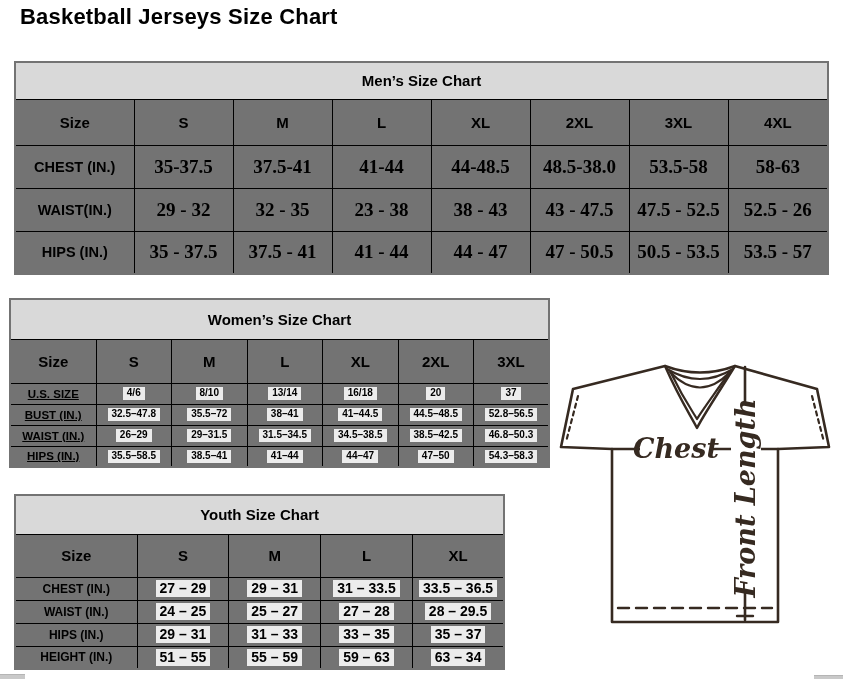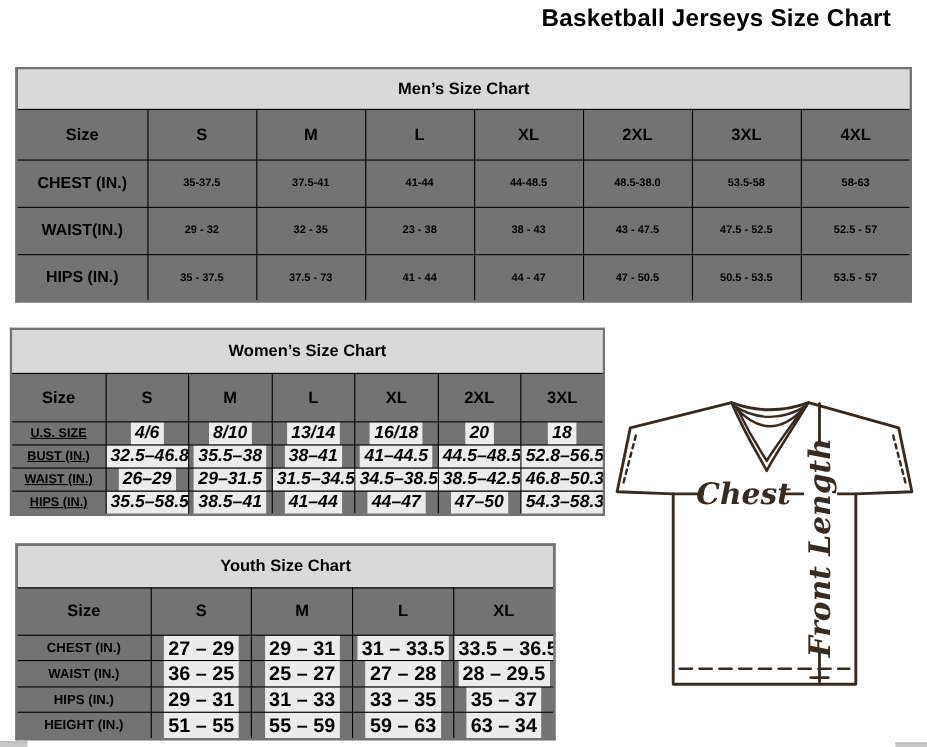--- a/index.html
+++ b/index.html
@@ -1,56 +1,56 @@
 <!DOCTYPE html>
 <html style="--header-bg: #d9d9d9; --value-hl: #ececec;"><head>
 <meta charset="utf-8">
 <style>
   html,body{margin:0;padding:0;background:#fff;}
   #canvas{
     position:relative;width:843px;height:679px;background:#ffffff;
     font-family:"Liberation Sans",sans-serif;color:#000;overflow:hidden;
   }
   .page-title{
-    position:absolute;left:0;top:4px;width:810px;text-align:right;
-    font-size:22px;font-weight:bold;letter-spacing:.2px;
+    position:absolute;left:0;top:4px;width:810px;text-align:left;
+    font-size:22px;font-weight:bold;letter-spacing:.2px;padding-left:20px;
   }
   table.size-table{
     position:absolute;border-collapse:collapse;table-layout:fixed;
     border:2px solid #737373;background:#737373;
   }
   table.size-table th,table.size-table td{
     border:1.5px solid #000;text-align:center;vertical-align:middle;
     padding:0;font-weight:bold;overflow:hidden;white-space:nowrap;
   }
   tr.title-row th{background:var(--header-bg,#d9d9d9);font-size:15px;}
   
   #mens-table{left:14px;top:61px;width:814px;}
   #mens-table tr.title-row{height:37px;}
   #mens-table tr.size-row{height:46px;}
   #mens-table tr.size-row th{font-size:15px;}
   #mens-table tr.data-row{height:43px;}
   #mens-table tr.data-row th{font-size:14.5px;}
-  #mens-table tr.data-row td{font-size:10px;}
+  #mens-table tr.data-row td{font-size:19px;font-family:Liberation Serif, serif;}
   
   #womens-table{left:9px;top:298px;width:539px;}
   #womens-table tr.title-row{height:40px;}
   #womens-table tr.size-row{height:44px;}
   #womens-table tr.size-row th{font-size:15px;}
   #womens-table tr.data-row{height:21px;}
   #womens-table tr.data-row th{font-size:11.5px;text-decoration:underline;}
-  #womens-table tr.data-row td{font-size:16px;font-style:italic;}
+  #womens-table tr.data-row td{font-size:10px;}
   
   #youth-table{left:14px;top:494px;width:489px;}
   #youth-table tr.title-row{height:39px;}
   #youth-table tr.size-row{height:43px;}
   #youth-table tr.size-row th{font-size:15px;}
   #youth-table tr.data-row{height:23px;}
   #youth-table tr.data-row th{font-size:12px;}
-  #youth-table tr.data-row td{font-size:18px;}
+  #youth-table tr.data-row td{font-size:14px;}
   .hl{background:var(--value-hl,#ececec);padding:0 4px;display:inline-block;line-height:1.25;}
   
   #jersey-svg{position:absolute;left:548px;top:358px;}
   #jersey-svg text{
     font-family:"DejaVu Serif",serif;font-style:italic;font-weight:bold;
   }
   
   .sb-frag{position:absolute;background:#c9c9c9;border-top:1px solid #b5b5b5;}
   #sb-left{left:0;top:674px;width:25px;height:5px;}
   #sb-right{left:814px;top:675px;width:29px;height:4px;}
@@ -98,26 +98,26 @@
           <td><span class="val">58-63</span></td>
         </tr>
         <tr class="data-row">
           <th>WAIST(IN.)</th>
           <td><span class="val">29 - 32</span></td>
           <td><span class="val">32 - 35</span></td>
           <td><span class="val">23 - 38</span></td>
           <td><span class="val">38 - 43</span></td>
           <td><span class="val">43 - 47.5</span></td>
           <td><span class="val">47.5 - 52.5</span></td>
-          <td><span class="val">52.5 - 57</span></td>
+          <td><span class="val">52.5 - 26</span></td>
         </tr>
         <tr class="data-row">
           <th>HIPS (IN.)</th>
           <td><span class="val">35 - 37.5</span></td>
-          <td><span class="val">37.5 - 73</span></td>
+          <td><span class="val">37.5 - 41</span></td>
           <td><span class="val">41 - 44</span></td>
           <td><span class="val">44 - 47</span></td>
           <td><span class="val">47 - 50.5</span></td>
           <td><span class="val">50.5 - 53.5</span></td>
           <td><span class="val">53.5 - 57</span></td>
         </tr>
       </tbody>
     </table>
 
   <table id="womens-table" class="size-table">
@@ -143,26 +143,26 @@
           <th>2XL</th>
           <th>3XL</th>
         </tr>
         <tr class="data-row">
           <th>U.S. SIZE</th>
           <td><span class="hl">4/6</span></td>
           <td><span class="hl">8/10</span></td>
           <td><span class="hl">13/14</span></td>
           <td><span class="hl">16/18</span></td>
           <td><span class="hl">20</span></td>
-          <td><span class="hl">18</span></td>
+          <td><span class="hl">37</span></td>
         </tr>
         <tr class="data-row">
           <th>BUST (IN.)</th>
-          <td><span class="hl">32.5–46.8</span></td>
-          <td><span class="hl">35.5–38</span></td>
+          <td><span class="hl">32.5–47.8</span></td>
+          <td><span class="hl">35.5–72</span></td>
           <td><span class="hl">38–41</span></td>
           <td><span class="hl">41–44.5</span></td>
           <td><span class="hl">44.5–48.5</span></td>
           <td><span class="hl">52.8–56.5</span></td>
         </tr>
         <tr class="data-row">
           <th>WAIST (IN.)</th>
           <td><span class="hl">26–29</span></td>
           <td><span class="hl">29–31.5</span></td>
           <td><span class="hl">31.5–34.5</span></td>
@@ -203,21 +203,21 @@
         </tr>
         <tr class="data-row">
           <th>CHEST (IN.)</th>
           <td><span class="hl">27 – 29</span></td>
           <td><span class="hl">29 – 31</span></td>
           <td><span class="hl">31 – 33.5</span></td>
           <td><span class="hl">33.5 – 36.5</span></td>
         </tr>
         <tr class="data-row">
           <th>WAIST (IN.)</th>
-          <td><span class="hl">36 – 25</span></td>
+          <td><span class="hl">24 – 25</span></td>
           <td><span class="hl">25 – 27</span></td>
           <td><span class="hl">27 – 28</span></td>
           <td><span class="hl">28 – 29.5</span></td>
         </tr>
         <tr class="data-row">
           <th>HIPS (IN.)</th>
           <td><span class="hl">29 – 31</span></td>
           <td><span class="hl">31 – 33</span></td>
           <td><span class="hl">33 – 35</span></td>
           <td><span class="hl">35 – 37</span></td>

